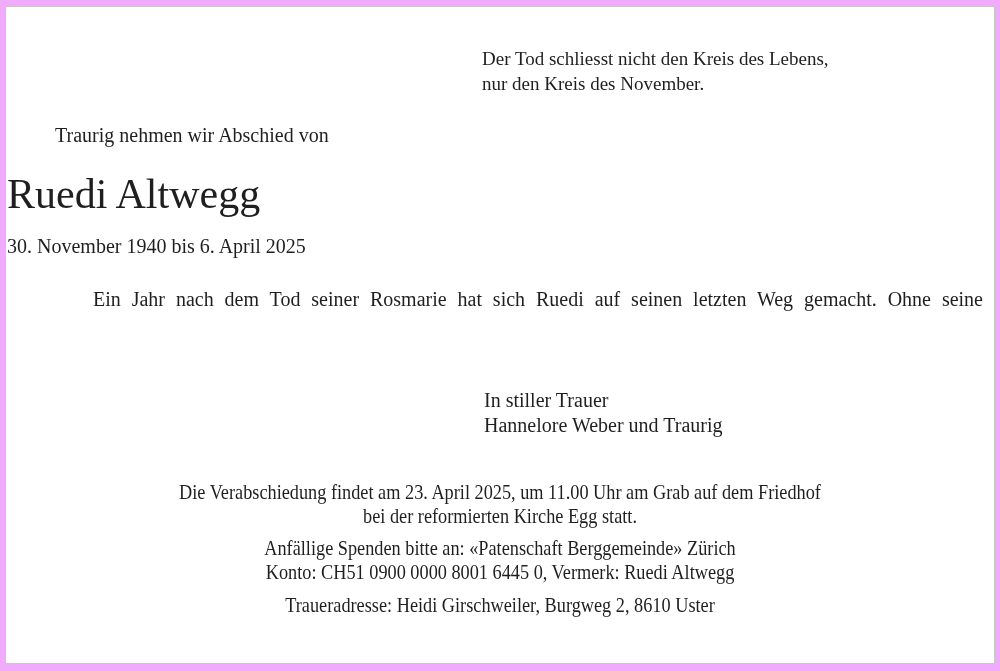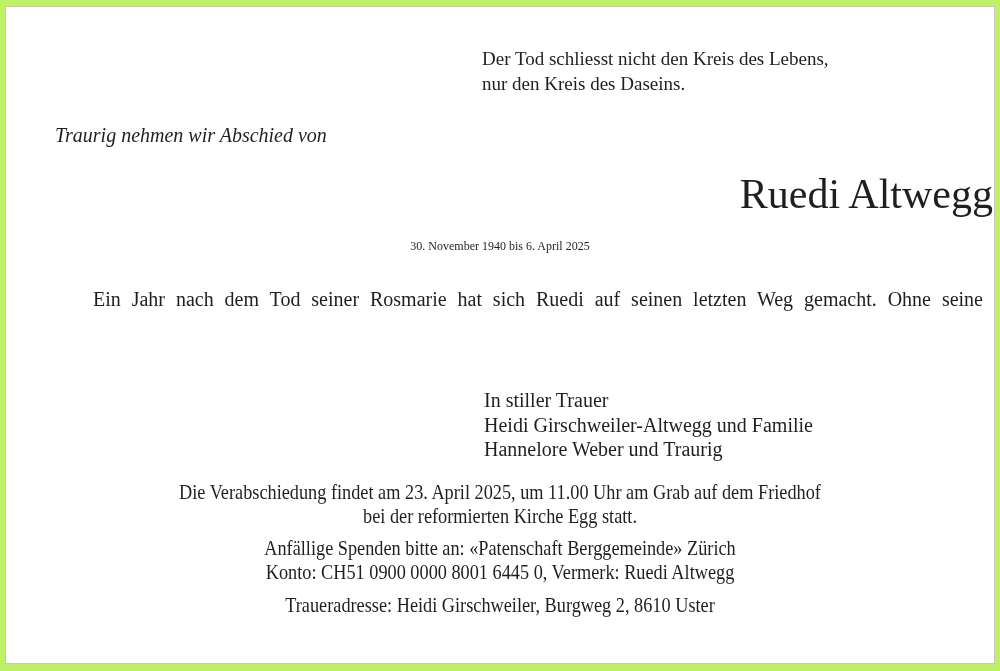--- a/index.html
+++ b/index.html
@@ -4,21 +4,21 @@
 <style>
   html, body {
     margin: 0;
     padding: 0;
     background: #ffffff;
   }
   .card {
     position: relative;
     width: 1000px;
     height: 671px;
-    background: #bef264;
+    background: #f0abfc;
     font-family: "Liberation Serif", serif;
     color: #1f1f1f;
     overflow: hidden;
   }
   .paper {
     position: absolute;
     left: 5px;
     top: 6px;
     right: 5px;
     bottom: 7px;
@@ -34,36 +34,34 @@
     left: 482px;
     top: 46px;
     font-size: 19px;
     line-height: 25px;
   }
   .intro {
     left: 55px;
     top: 123px;
     font-size: 20px;
     line-height: 24px;
-    font-style: italic;
   }
   .name {
     left: 7px;
     right: 7px;
     top: 168px;
-    text-align: right;
+    text-align: left;
     font-size: 42px;
     line-height: 52px;
   }
   .dates {
     left: 7px;
     right: 7px;
     top: 234px;
-    text-align: center;
-    font-size: 12px;
+    font-size: 20px;
     line-height: 24px;
   }
   .obituary {
     left: 55px;
     top: 286px;
     width: 890px;
     font-size: 20px;
     line-height: 26px;
     white-space: normal;
     margin-left: 38px;
@@ -100,36 +98,35 @@
   }
 </style>
 </head>
 <body>
 
 <div class="card">
   <div class="paper"></div>
 
   <div class="block quote">
     <div>Der Tod schliesst nicht den Kreis des Lebens,</div>
-    <div>nur den Kreis des Daseins.</div>
+    <div>nur den Kreis des November.</div>
   </div>
 
   <div class="block intro">Traurig nehmen wir Abschied von</div>
 
   <div class="block name">Ruedi Altwegg</div>
 
   <div class="block dates">30. November 1940 bis 6. April 2025</div>
 
   <div class="block obituary">
     <div class="jline">Ein Jahr nach dem Tod seiner Rosmarie hat sich Ruedi auf seinen letzten Weg gemacht. Ohne seine</div>
   </div>
 
   <div class="block mourners">
     <div>In stiller Trauer</div>
-    <div>Heidi Girschweiler-Altwegg und Familie</div>
     <div>Hannelore Weber und Traurig</div>
   </div>
 
   <div class="block condensed funeral">
     <div>Die Verabschiedung findet am 23. April 2025, um 11.00 Uhr am Grab auf dem Friedhof</div>
     <div>bei der reformierten Kirche Egg statt.</div>
   </div>
 
   <div class="block condensed donations">
     <div>Anfällige Spenden bitte an: «Patenschaft Berggemeinde» Zürich</div>

